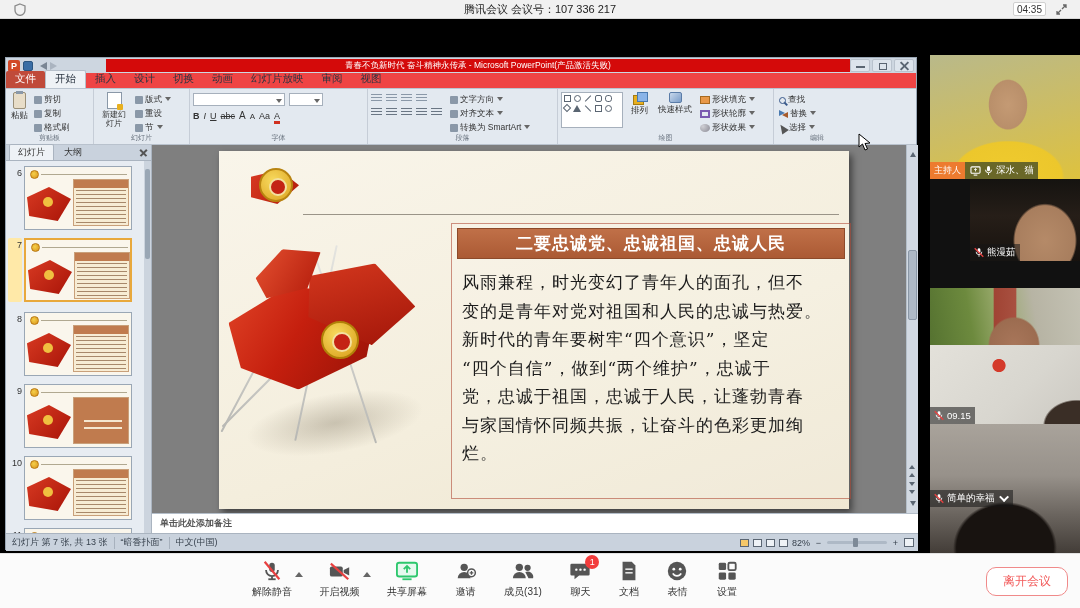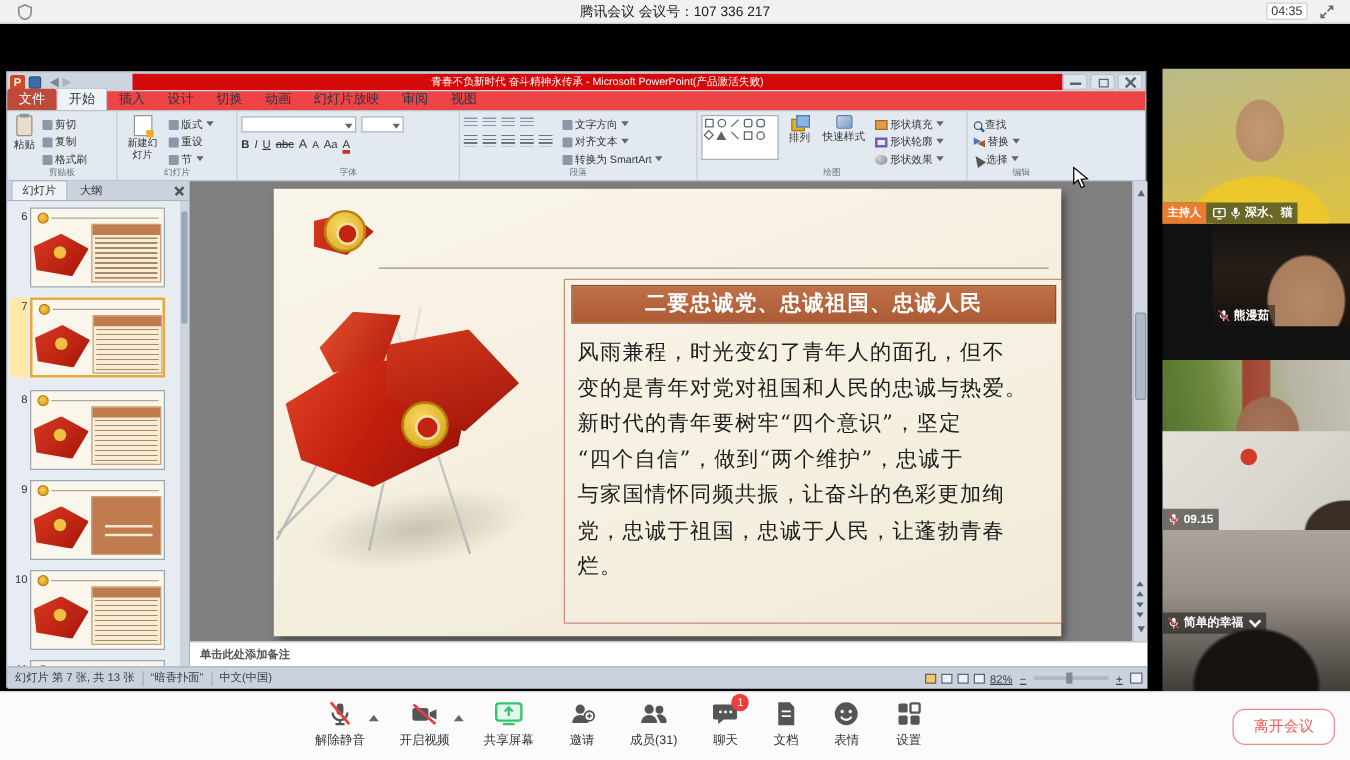--- a/index.html
+++ b/index.html
@@ -130,30 +130,30 @@
   .s-flags .fbadge { position:absolute; left:96px; top:78px; width:38px; height:38px; border-radius:50%; background:radial-gradient(circle at 40% 35%, #f7da5e, #d89c18); border:2px solid #b08008; }
   .s-flags .fbadge::after { content:""; position:absolute; left:9px; top:9px; width:16px; height:16px; border-radius:50%; background:#c42314; border:2px solid #f3e0a0; }
   .s-shadow { position:absolute; left:20px; top:150px; width:180px; height:60px; background:radial-gradient(ellipse, rgba(120,110,90,.35), transparent 70%); transform:rotate(-10deg); }
   .s-body { position:absolute; left:232px; top:72px; width:400px; height:276px; border:1px solid rgba(170,60,40,.55); background:rgba(255,255,255,.12); }
   .s-banner { position:absolute; left:5px; top:4px; width:388px; height:31px; background:linear-gradient(#c07048,#ab5a34); border:1px solid #8d4a2a; color:#fff; font-size:17px; font-weight:bold; text-align:center; line-height:29px; letter-spacing:1px; font-family:"DejaVu Serif","Liberation Serif",serif; white-space:nowrap; }
   .s-text { position:absolute; left:10px; top:44px; width:382px; font-family:"DejaVu Serif","Liberation Serif",serif; font-size:17px; line-height:28.5px; color:#1c1c1c; letter-spacing:1px; white-space:nowrap; }
 
   .notes { left:146px; top:455px; width:766px; height:20px; background:#fff; border-top:1px solid #b4bec9; font-size:9px; color:#555; line-height:19px; padding-left:8px;font-weight:bold; }
   .statusbar { left:0; top:475px; width:912px; height:18px; background:#c9d2dd; border-top:1px solid #aab4c0; display:flex; align-items:center; font-size:9px; color:#38424e; }
   .st-sep { width:1px; height:12px; background:#a7b1bd; margin:0 6px; }
-  .st-right { position:absolute; right:4px; display:flex; align-items:center; gap:4px;text-decoration:underline; }
+  .st-right { position:absolute; right:4px; display:flex; align-items:center; gap:4px; }
   .viewic { width:9px; height:8px; border:1px solid #5a6572; background:#eef2f6; }
   .viewic.on { background:#f5c86a; }
   .zoombar { width:60px; height:3px; background:#aeb9c6; border-radius:2px; position:relative; }
   .zoombar .zthumb { position:absolute; left:26px; top:-3px; width:5px; height:9px; background:#7e8a98; border-radius:1px; }
   .zbtn { font-size:9px; color:#38424e; width:9px; text-align:center; }
   .fitic { width:10px; height:9px; border:1px solid #5a6572; background:#eef2f6; }
 
   
-  .vtiles { left:930px; top:55px; width:150px; height:498px; background:#111;font-weight:bold; }
+  .vtiles { left:930px; top:55px; width:150px; height:498px; background:#111; }
   .vtile { position:absolute; left:0; width:150px; overflow:hidden; }
   .vlabel { position:absolute; left:0; bottom:0; height:17px; max-width:100%; display:flex; align-items:center; gap:3px; padding:0 4px; background:rgba(22,22,22,.55); color:#fff; font-size:9.5px; white-space:nowrap; }
   .vlabel.host { background:rgba(68,76,38,.78); padding-left:0; }
   .hostbadge { background:#ED7B2F; color:#fff; font-size:9px; height:17px; line-height:17px; padding:0 4px; margin-right:2px; }
   .chev { width:7px; height:7px; border-left:2px solid #fff; border-bottom:2px solid #fff; transform:rotate(-45deg) translateY(-2px); margin-left:4px; }
 
   
   .btoolbar { left:0; top:553px; width:1080px; height:55px; background:#fbfbfb; border-top:1px solid #e3e3e3; }
   .tb-row { position:absolute; left:252px; top:6px; width:486px; display:flex; justify-content:space-between; }
   .tb-btn { display:flex; flex-direction:column; align-items:center; gap:3px; position:relative; }
@@ -482,22 +482,22 @@
           <div class="flagC"></div>
         <span class="fbadge"></span>
       </div>
       <div class="s-body">
         <div class="s-banner">二要忠诚党、忠诚祖国、忠诚人民</div>
         <div class="s-text">
           <div>风雨兼程，时光变幻了青年人的面孔，但不</div>
           <div>变的是青年对党对祖国和人民的忠诚与热爱。</div>
           <div>新时代的青年要树牢“四个意识”，坚定</div>
           <div>“四个自信”，做到“两个维护”，忠诚于</div>
+          <div>党，忠诚于祖国，忠诚于人民，让蓬勃青春</div>
           <div>与家国情怀同频共振，让奋斗的色彩更加绚</div>
-          <div>党，忠诚于祖国，忠诚于人民，让蓬勃青春</div>
           <div>烂。</div>
         </div>
       </div>
     </div>
   </div>
 
   <div class="abs vscroll">
     <span class="vs-up"></span>
     <span class="vs-thumb"></span>
     <span class="vs-prev">

